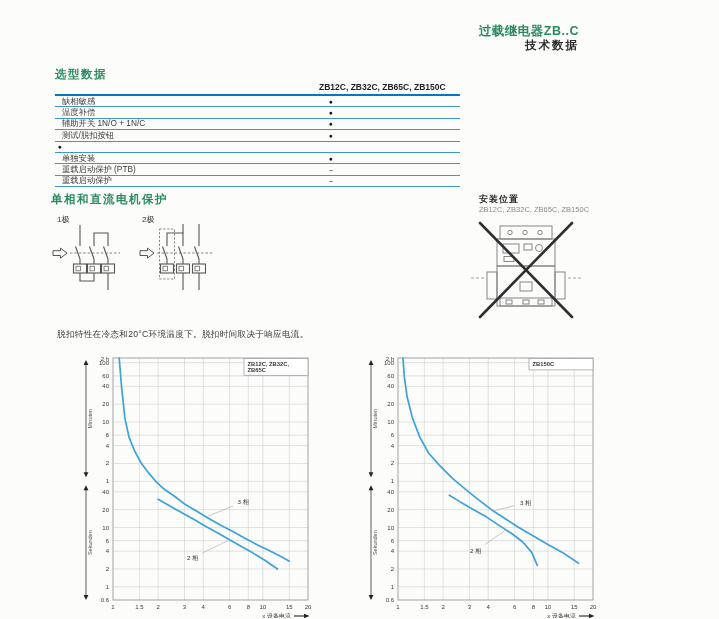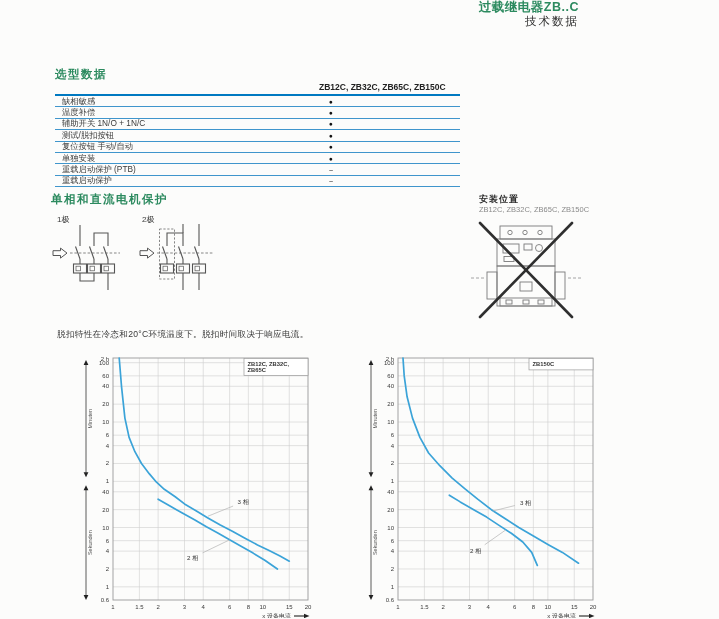--- a/index.html
+++ b/index.html
@@ -4,23 +4,23 @@
 <style>
   html,body{margin:0;padding:0;}
   body{
     width:719px;height:619px;position:relative;overflow:hidden;
     background:#fcfcfb;
     font-family:"Liberation Sans","DejaVu Sans",sans-serif;
     color:#333;
   }
   .abs{position:absolute;}
   
-  .hdr{top:0;right:140px;text-align:right;line-height:14px;}
+  .hdr{top:24px;right:140px;text-align:right;line-height:14px;}
   .hdr-title{font-size:12.5px;font-weight:bold;color:#2c8a5f;letter-spacing:0.5px;}
-  .hdr-sub{font-size:11.5px;font-weight:normal;color:#2b2b2b;letter-spacing:2px;}
+  .hdr-sub{font-size:11.5px;font-weight:bold;color:#2b2b2b;letter-spacing:2px;}
   
   .green-h{font-size:11.5px;font-weight:bold;color:#2c8a5f;letter-spacing:1.5px;}
   
   .sel-table{left:55px;top:82px;width:405px;}
   .sel-col-header{font-size:8.5px;font-weight:bold;color:#222;padding-left:264px;
     padding-bottom:2px;border-bottom:2.5px solid #0079c1;}
   .sel-row{display:flex;align-items:center;height:10.4px;border-bottom:1px solid #3f95cc;}
   .sel-row-label{flex:0 0 264px;font-size:8.3px;color:#3a3a3a;white-space:nowrap;padding-left:7px;}
   .sel-row-value{width:10px;text-align:center;font-size:6.5px;color:#111;}
   
@@ -70,21 +70,20 @@
       </div>
       <div class="sel-row">
         <span class="sel-row-label">辅助开关 1N/O + 1N/C</span>
         <span class="sel-row-value">●</span>
       </div>
       <div class="sel-row">
         <span class="sel-row-label">测试/脱扣按钮</span>
         <span class="sel-row-value">●</span>
       </div>
       <div class="sel-row">
-        <span class="sel-row-label">复位按钮 手动/自动</span>
         <span class="sel-row-value">●</span>
       </div>
       <div class="sel-row">
         <span class="sel-row-label">单独安装</span>
         <span class="sel-row-value">●</span>
       </div>
       <div class="sel-row">
         <span class="sel-row-label">重载启动保护 (PTB)</span>
         <span class="sel-row-value">–</span>
       </div>

